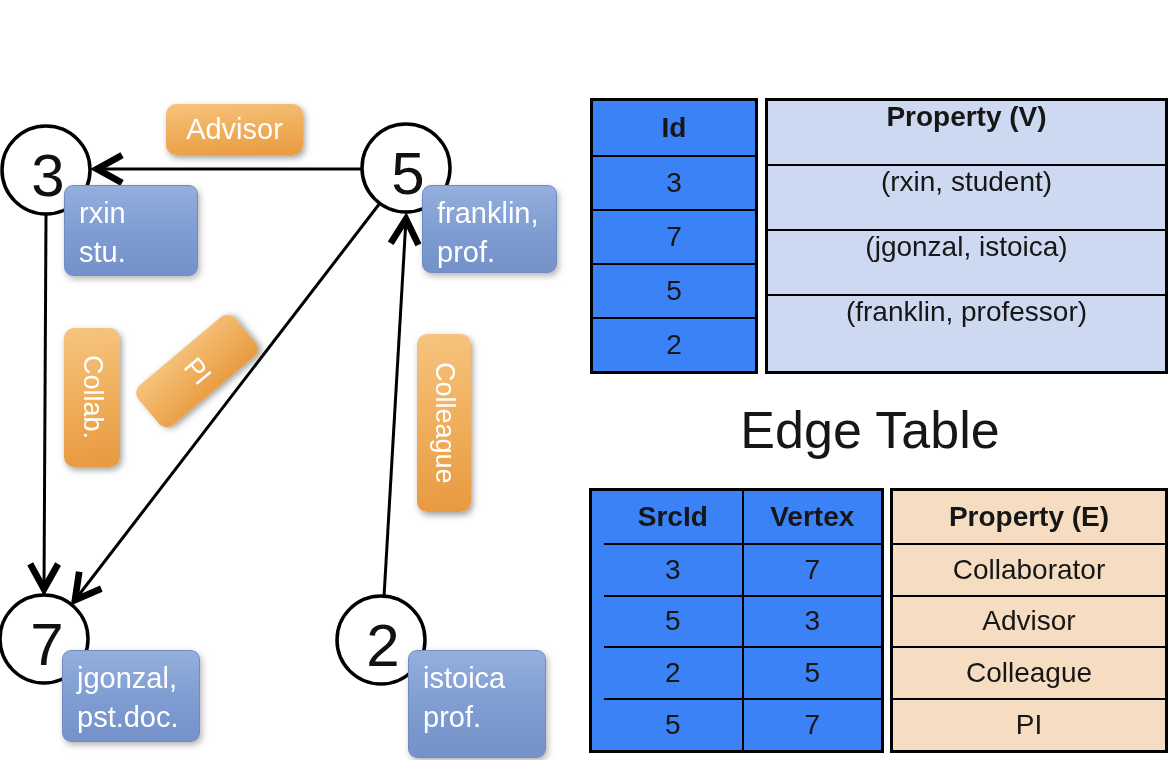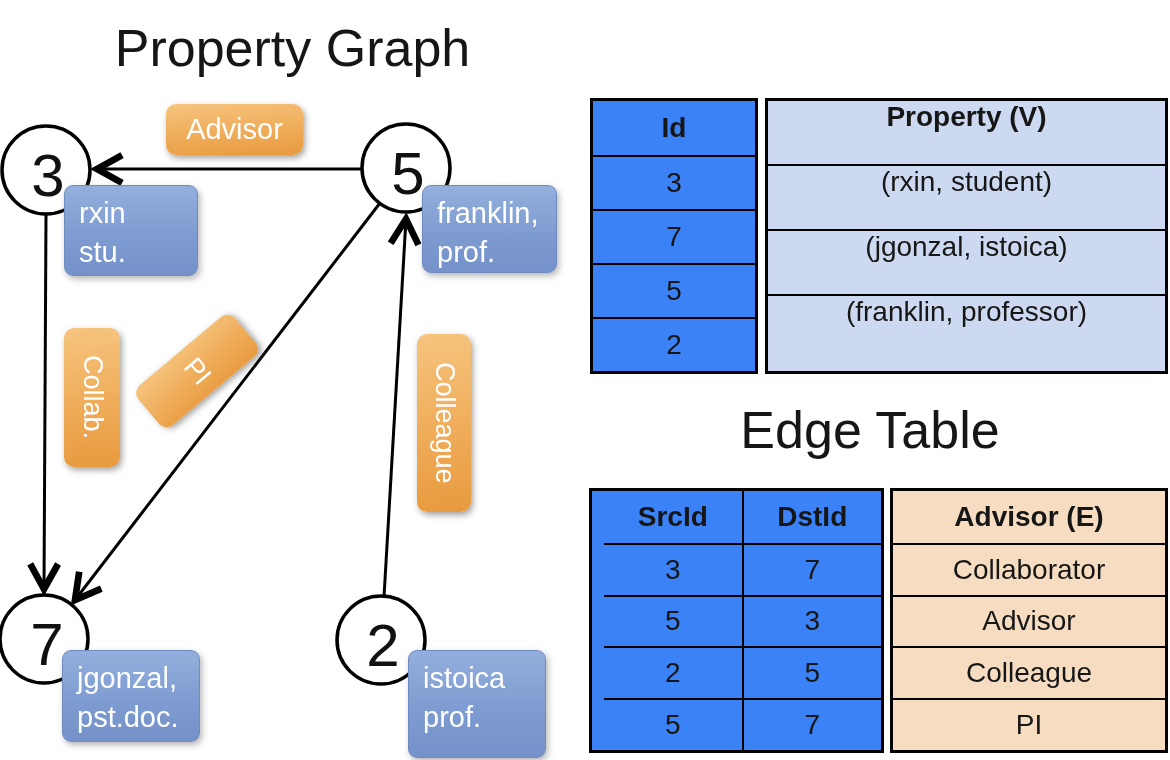--- a/index.html
+++ b/index.html
@@ -66,21 +66,20 @@
   #vt-left {left:590px;top:98px;width:168px;height:276px;grid-template-rows:repeat(5,1fr);}
   #vt-right{left:765px;top:98px;width:403px;height:276px;grid-template-rows:repeat(5,1fr);background:#CDD9F0;gap:31px;}
   #et-left {left:589px;top:488px;width:295px;height:265px;grid-template-rows:repeat(5,1fr);padding-left:12px;}
   #et-right{left:890px;top:488px;width:278px;height:265px;grid-template-rows:repeat(5,1fr);background:#F6DDC2;}
 </style>
 </head>
 <body>
 
 <div class="canvas">
 
-  <div class="title" id="t-graph">Property Graph</div>
   <div class="title" id="t-edge">Edge Table</div>
 
   <svg class="graph-svg" width="585" height="760" viewBox="0 0 585 760">
     <defs>
       <marker id="arrow" viewBox="0 0 14 14" refX="11" refY="7" markerWidth="13" markerHeight="13" orient="auto">
         <path d="M2,2 L11,7 L2,12" fill="none" stroke="#000" stroke-width="2.4"></path>
       </marker>
     </defs>
 
     <line class="edge-line" x1="362" y1="169" x2="97" y2="169" marker-end="url(#arrow)"></line>
@@ -165,21 +164,21 @@
         <div class="tcell">(jgonzal, istoica)</div>
       </div>
     <div class="trow">
         <div class="tcell">(franklin, professor)</div>
       </div>
   </div>
 
   <div class="subtable" id="et-left">
     <div class="trow th">
       <div class="tcell">SrcId</div>
-      <div class="tcell">DstId</div>
+      <div class="tcell">Vertex</div>
     </div>
     <div class="trow">
       <div class="tcell">3</div>
       <div class="tcell">7</div>
     </div>
     <div class="trow">
       <div class="tcell">5</div>
       <div class="tcell">3</div>
     </div>
     <div class="trow">
@@ -187,21 +186,21 @@
       <div class="tcell">5</div>
     </div>
     <div class="trow">
       <div class="tcell">5</div>
       <div class="tcell">7</div>
     </div>
   </div>
 
   <div class="subtable" id="et-right">
     <div class="trow th">
-        <div class="tcell">Advisor (E)</div>
+        <div class="tcell">Property (E)</div>
       </div>
     <div class="trow">
         <div class="tcell">Collaborator</div>
       </div>
     <div class="trow">
         <div class="tcell">Advisor</div>
       </div>
     <div class="trow">
         <div class="tcell">Colleague</div>
       </div>

